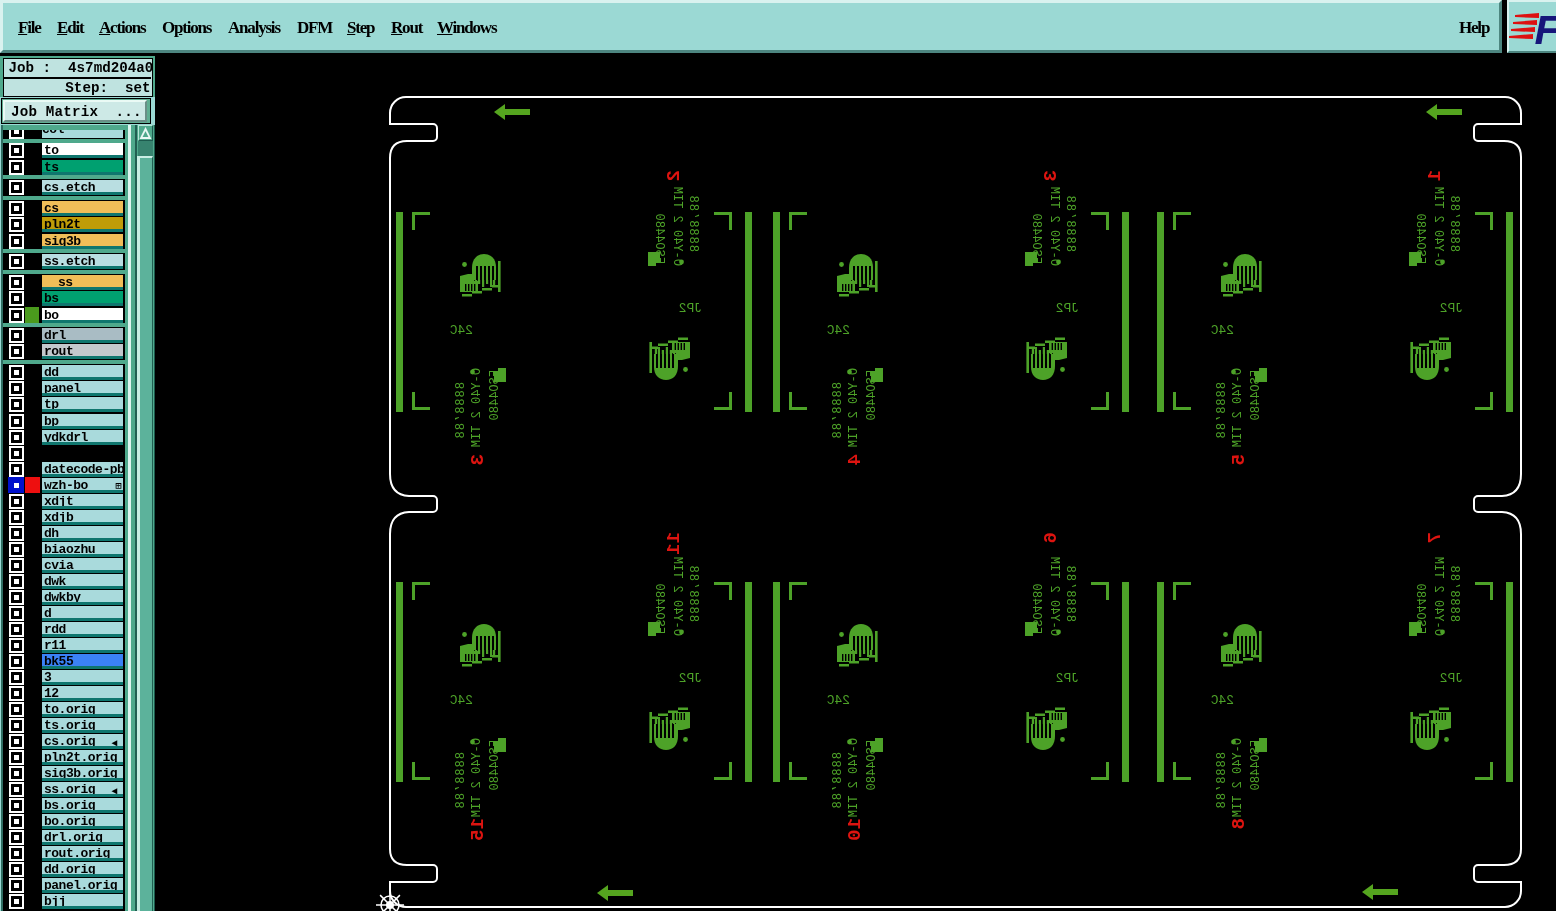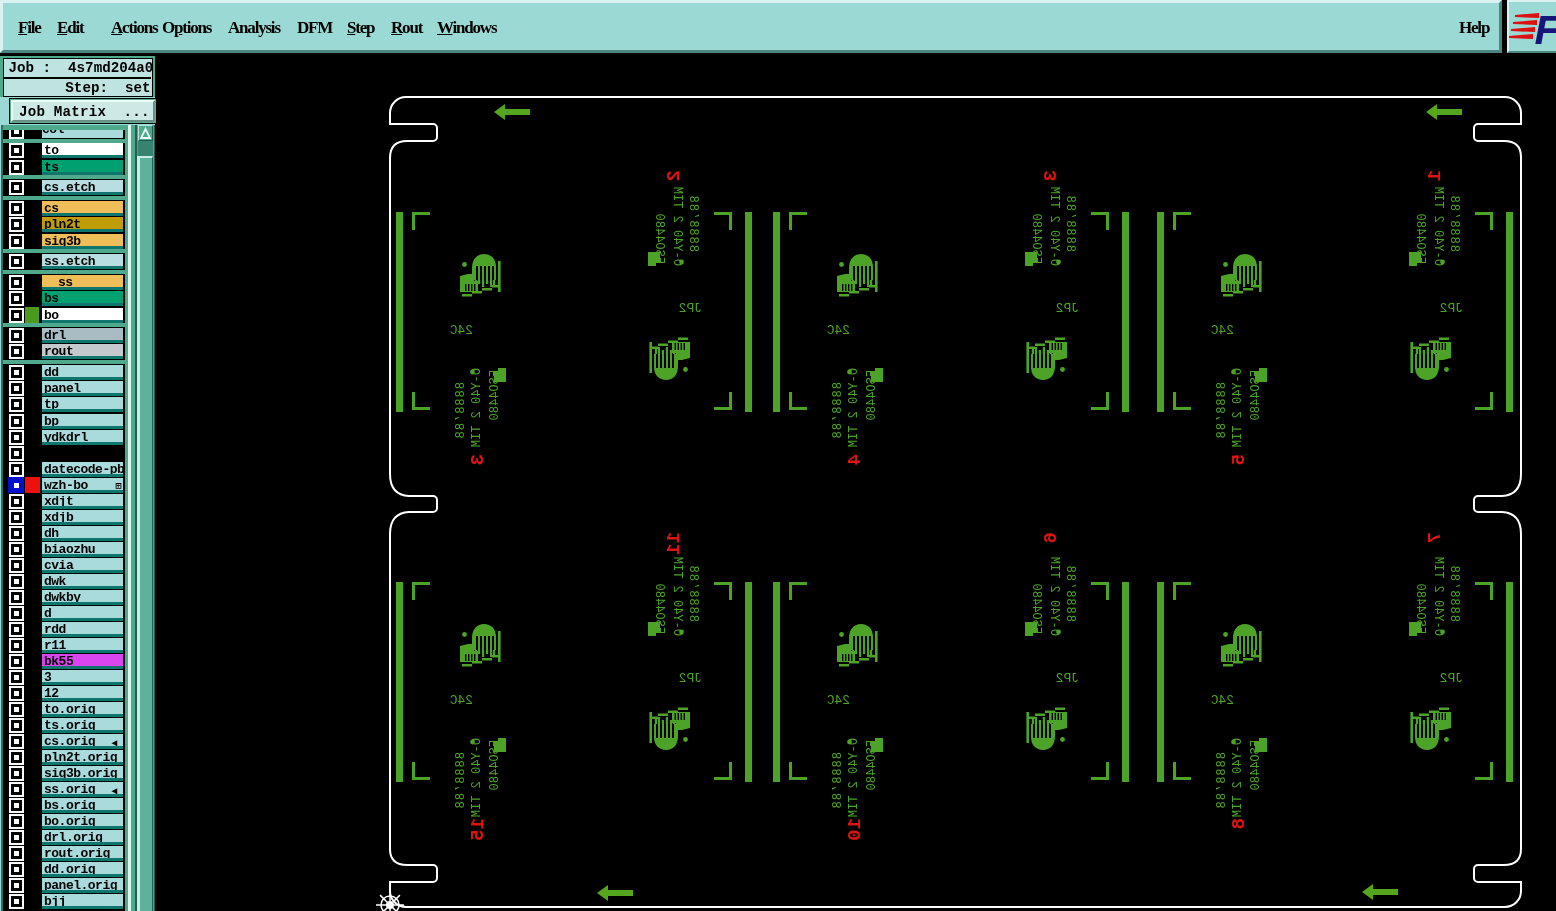--- a/index.html
+++ b/index.html
@@ -14,21 +14,21 @@
  border-top:2px solid #d9f2ef;border-left:2px solid #d9f2ef;border-bottom:2px solid #4d8680;}
 #sidebar{position:absolute;left:0;top:56px;width:155px;height:855px;background:#9bd9d4;}
 #listbg{position:absolute;left:3px;top:69px;width:122px;height:786px;background:#000;}
 .gap{position:absolute;left:3px;width:122px;background:#4fa98c;}
 #topbars{position:absolute;left:0;top:0;width:155px;height:41px;background:#4fa98c;}
 #topbox{position:absolute;left:2.5px;top:1.5px;width:150px;height:39px;background:#bfe3e0;
  border:1.5px solid #000;}
 .bar{position:absolute;left:0px;width:147px;height:18px;color:#000;font-weight:bold;font-size:14.2px;
  line-height:18px;padding-left:5px;white-space:pre;letter-spacing:0;}
 #barsep{position:absolute;left:0;top:18.5px;width:147px;height:2px;background:#000;}
-#jmframe{position:absolute;left:9px;top:41.5px;width:150px;height:26.5px;background:#5fae92;
+#jmframe{position:absolute;left:1px;top:41.5px;width:150px;height:26.5px;background:#5fae92;
  border:1.5px solid #000;}
 #jobmatrix{position:absolute;left:1px;top:1px;width:144px;height:22px;background:#cde9e6;
  border-top:2px solid #eafaf5;border-left:2px solid #eafaf5;border-right:2px solid #6a8f87;border-bottom:2px solid #6a8f87;
  color:#000;font-weight:bold;font-size:14.2px;line-height:20px;padding-left:6px;letter-spacing:0.2px;white-space:pre;}
 .cb{position:absolute;left:9px;width:15px;height:15px;background:#fff;}
 .cb i{position:absolute;left:2px;top:2px;width:11px;height:11px;border:3px solid #000;background:#fff;box-sizing:border-box;}
 .cbb{left:8px;width:16px;height:16px;background:#0011cc;}
 .cbb i{left:2.5px;top:2.5px;border-color:#0011cc;}
 .fld{position:absolute;left:42px;width:81px;height:16px;color:#000;font-weight:bold;
  font-size:13px;line-height:15px;letter-spacing:-0.5px;padding-left:2px;overflow:hidden;white-space:pre;
@@ -44,21 +44,21 @@
  border-top:2px solid #c9eee4;border-left:3.5px solid #c9eee4;border-right:1.5px solid #215f52;box-sizing:border-box;}
 #sredge{position:absolute;left:28.5px;top:0;width:1.5px;height:786px;background:#1d5a4e;}
 svg text{font-family:"Liberation Mono",monospace;font-weight:bold;}
 .gt{fill:#4da228;font-weight:normal;}
 .rt{fill:#dd1410;font-size:19px;}
 </style></head>
 <body>
 <div id="menubar">
 <span class="mi" style="left:15px;"><span class="u">F</span>ile</span>
 <span class="mi" style="left:54px;"><span class="u">E</span>dit</span>
-<span class="mi" style="left:108px;"><span class="u">A</span>ctions</span>
+<span class="mi" style="left:96px;"><span class="u">A</span>ctions</span>
 <span class="mi" style="left:159px;">O<span class="u">p</span>tions</span>
 <span class="mi" style="left:225px;">Analysis</span>
 <span class="mi" style="left:294px;">DFM</span>
 <span class="mi" style="left:344px;"><span class="u">S</span>tep</span>
 <span class="mi" style="left:388px;"><span class="u">R</span>out</span>
 <span class="mi" style="left:434px;"><span class="u">W</span>indows</span>
 <span class="mi" style="left:1456px;">Help</span>
 </div>
 <div id="logopanel">
 <svg width="49" height="51" viewBox="0 0 49 51">
@@ -208,21 +208,21 @@
       <i></i>
     </div>
 <div class="fld" style="top:565px;background:#a9dadc;">rdd</div>
 <div class="cb" style="top:582px;">
       <i></i>
     </div>
 <div class="fld" style="top:581px;background:#a9dadc;">r11</div>
 <div class="cb" style="top:598px;">
       <i></i>
     </div>
-<div class="fld" style="top:597px;background:#d946ef;font-family:Liberation Mono, monospace;">bk55</div>
+<div class="fld" style="top:597px;background:#3b82f6;font-family:Liberation Mono, monospace;">bk55</div>
 <div class="cb" style="top:614px;">
       <i></i>
     </div>
 <div class="fld" style="top:613px;background:#a9dadc;">3</div>
 <div class="cb" style="top:630px;">
       <i></i>
     </div>
 <div class="fld" style="top:629px;background:#a9dadc;">12</div>
 <div class="cb" style="top:646px;">
       <i></i>

